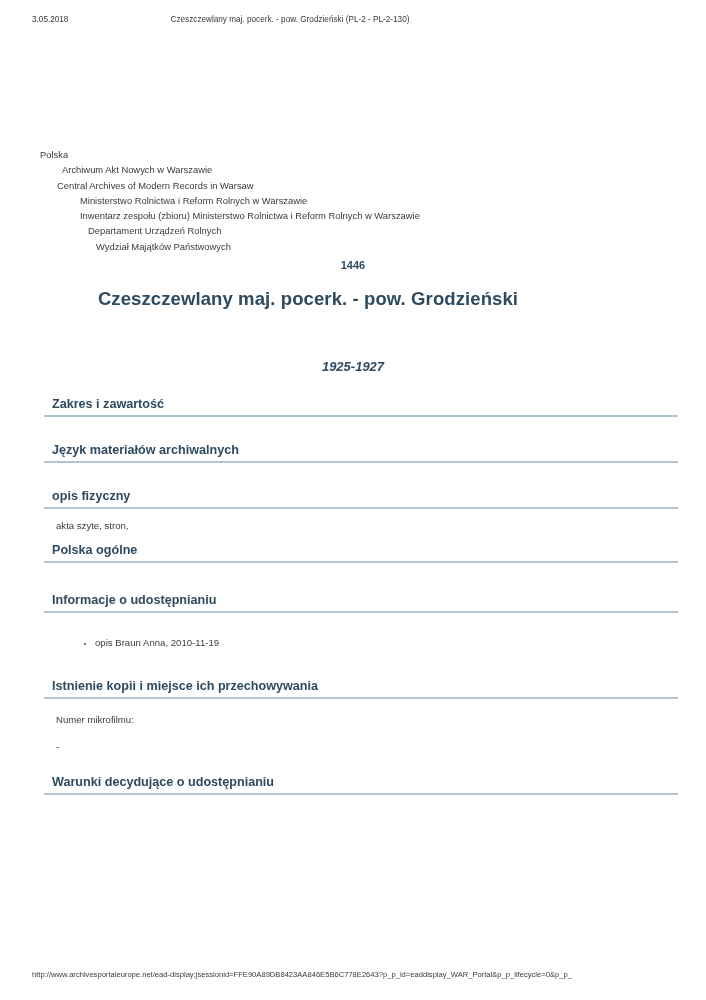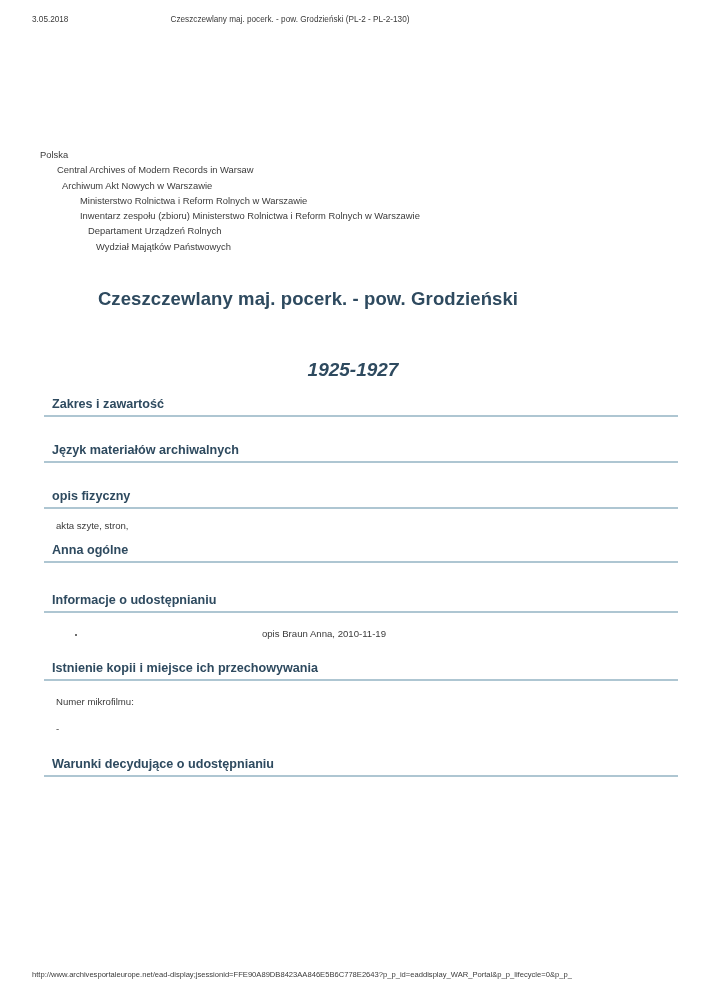--- a/index.html
+++ b/index.html
@@ -88,21 +88,21 @@
     font-weight: bold;
     color: #2e4a5f;
     letter-spacing: 0.1px;
   }
   .doc-dates {
     position: absolute;
     top: 359px;
     left: 0;
     width: 706px;
     text-align: center;
-    font-size: 19px;
+    font-size: 13px;
     font-weight: bold;
     font-style: italic;
     color: #2e4a5f;
   }
 
   
   .sections {
     position: absolute;
     top: 396px;
     left: 0;
@@ -132,24 +132,23 @@
     line-height: 15px;
     color: #3b3b3b;
   }
   .section-body p {
     margin: 0;
   }
   .body-pad-a { padding-top: 9px; }
   .body-pad-b { padding-top: 13px; }
 
   ul.bullets {
-    margin: 0;
+    margin: 9px;
     padding: 0 16px 0 30px;
     list-style: disc;
-    text-align: center;
   }
   ul.bullets li {
     font-size: 9.6px;
     line-height: 15px;
     color: #3b3b3b;
     margin: 0;
   }
   ul.bullets li::marker { font-size: 8px; }
 
   .gap-25 { height: 25px; }
@@ -176,28 +175,29 @@
 
 <div class="page">
 
   <div class="print-header">
     <span class="ph-date">3.05.2018</span>
     <span class="ph-title">Czeszczewlany maj. pocerk. - pow. Grodzieński (PL-2 - PL-2-130)</span>
   </div>
 
   <div class="hierarchy">
     <div class="hier-item hier-l0">Polska</div>
+    <div class="hier-item hier-l2">Archiwum Akt Nowych w Warszawie</div>
     <div class="hier-item hier-l1">Central Archives of Modern Records in Warsaw</div>
-    <div class="hier-item hier-l2">Archiwum Akt Nowych w Warszawie</div>
     <div class="hier-item hier-l4">Ministerstwo Rolnictwa i Reform Rolnych w Warszawie</div>
     <div class="hier-item hier-l3">Inwentarz zespołu (zbioru) Ministerstwo Rolnictwa i Reform Rolnych w Warszawie</div>
     <div class="hier-item hier-l5">Departament Urządzeń Rolnych</div>
     <div class="hier-item hier-l6">Wydział Majątków Państwowych</div>
   </div>
 
+  <div class="ref-number">1446</div>
   <div class="doc-title">Czeszczewlany maj. pocerk. - pow. Grodzieński</div>
   <div class="doc-dates">1925-1927</div>
 
   <div class="sections">
 
     <div class="section">
       <div class="section-head">Zakres i zawartość</div>
       <div class="section-rule"></div>
     </div>
 
@@ -214,21 +214,21 @@
       <div class="section-head">opis fizyczny</div>
       <div class="section-rule"></div>
       <div class="section-body body-pad-a">
         <p>akta szyte, stron,</p>
       </div>
     </div>
 
     <div class="gap-9"></div>
 
     <div class="section">
-      <div class="section-head">Anna ogólne</div>
+      <div class="section-head">Polska ogólne</div>
       <div class="section-rule"></div>
     </div>
 
     <div class="gap-29"></div>
 
     <div class="section">
       <div class="section-head">Informacje o udostępnianiu</div>
       <div class="section-rule"></div>
       <div class="section-body body-pad-b">
         <ul class="bullets">

